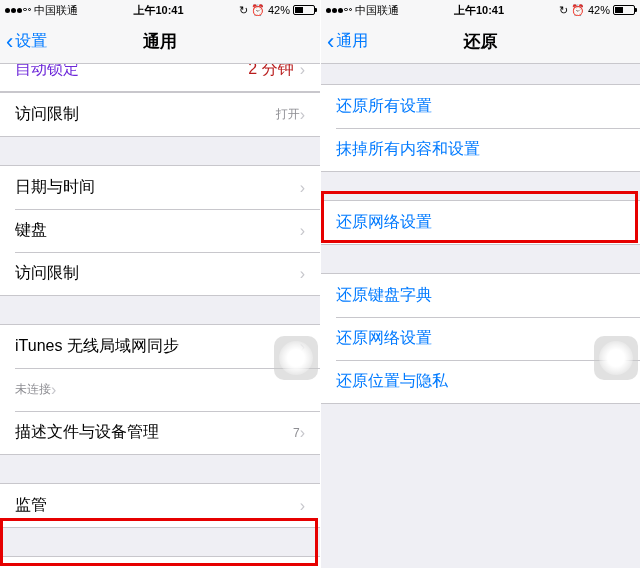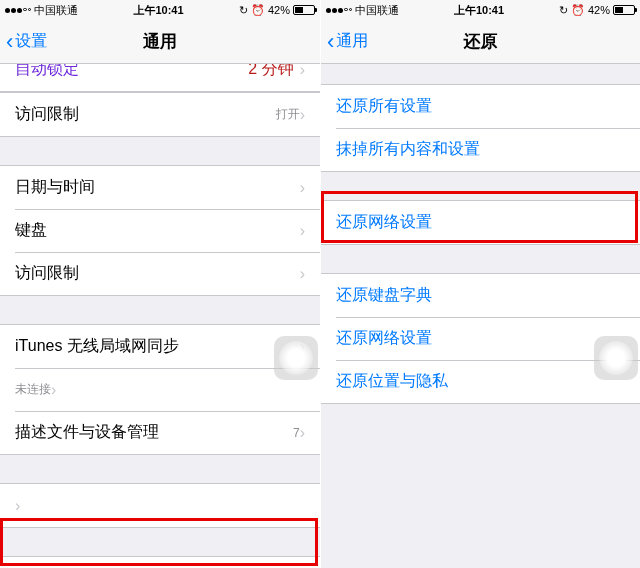--- a/index.html
+++ b/index.html
@@ -125,20 +125,21 @@
         </div>
         <div class="row">
           <span class="label">描述文件与设备管理</span>
           <span class="detail">7</span>
           <span class="chevron">›</span>
         </div>
       </div>
       <div class="gap"></div>
       <div class="group">
         <div class="row">
+          <span class="label">监管</span>
           <span class="chevron">›</span>
         </div>
       </div>
       <div class="gap"></div>
       <div class="group">
         <div class="row">
           
           
         </div>
       </div>

